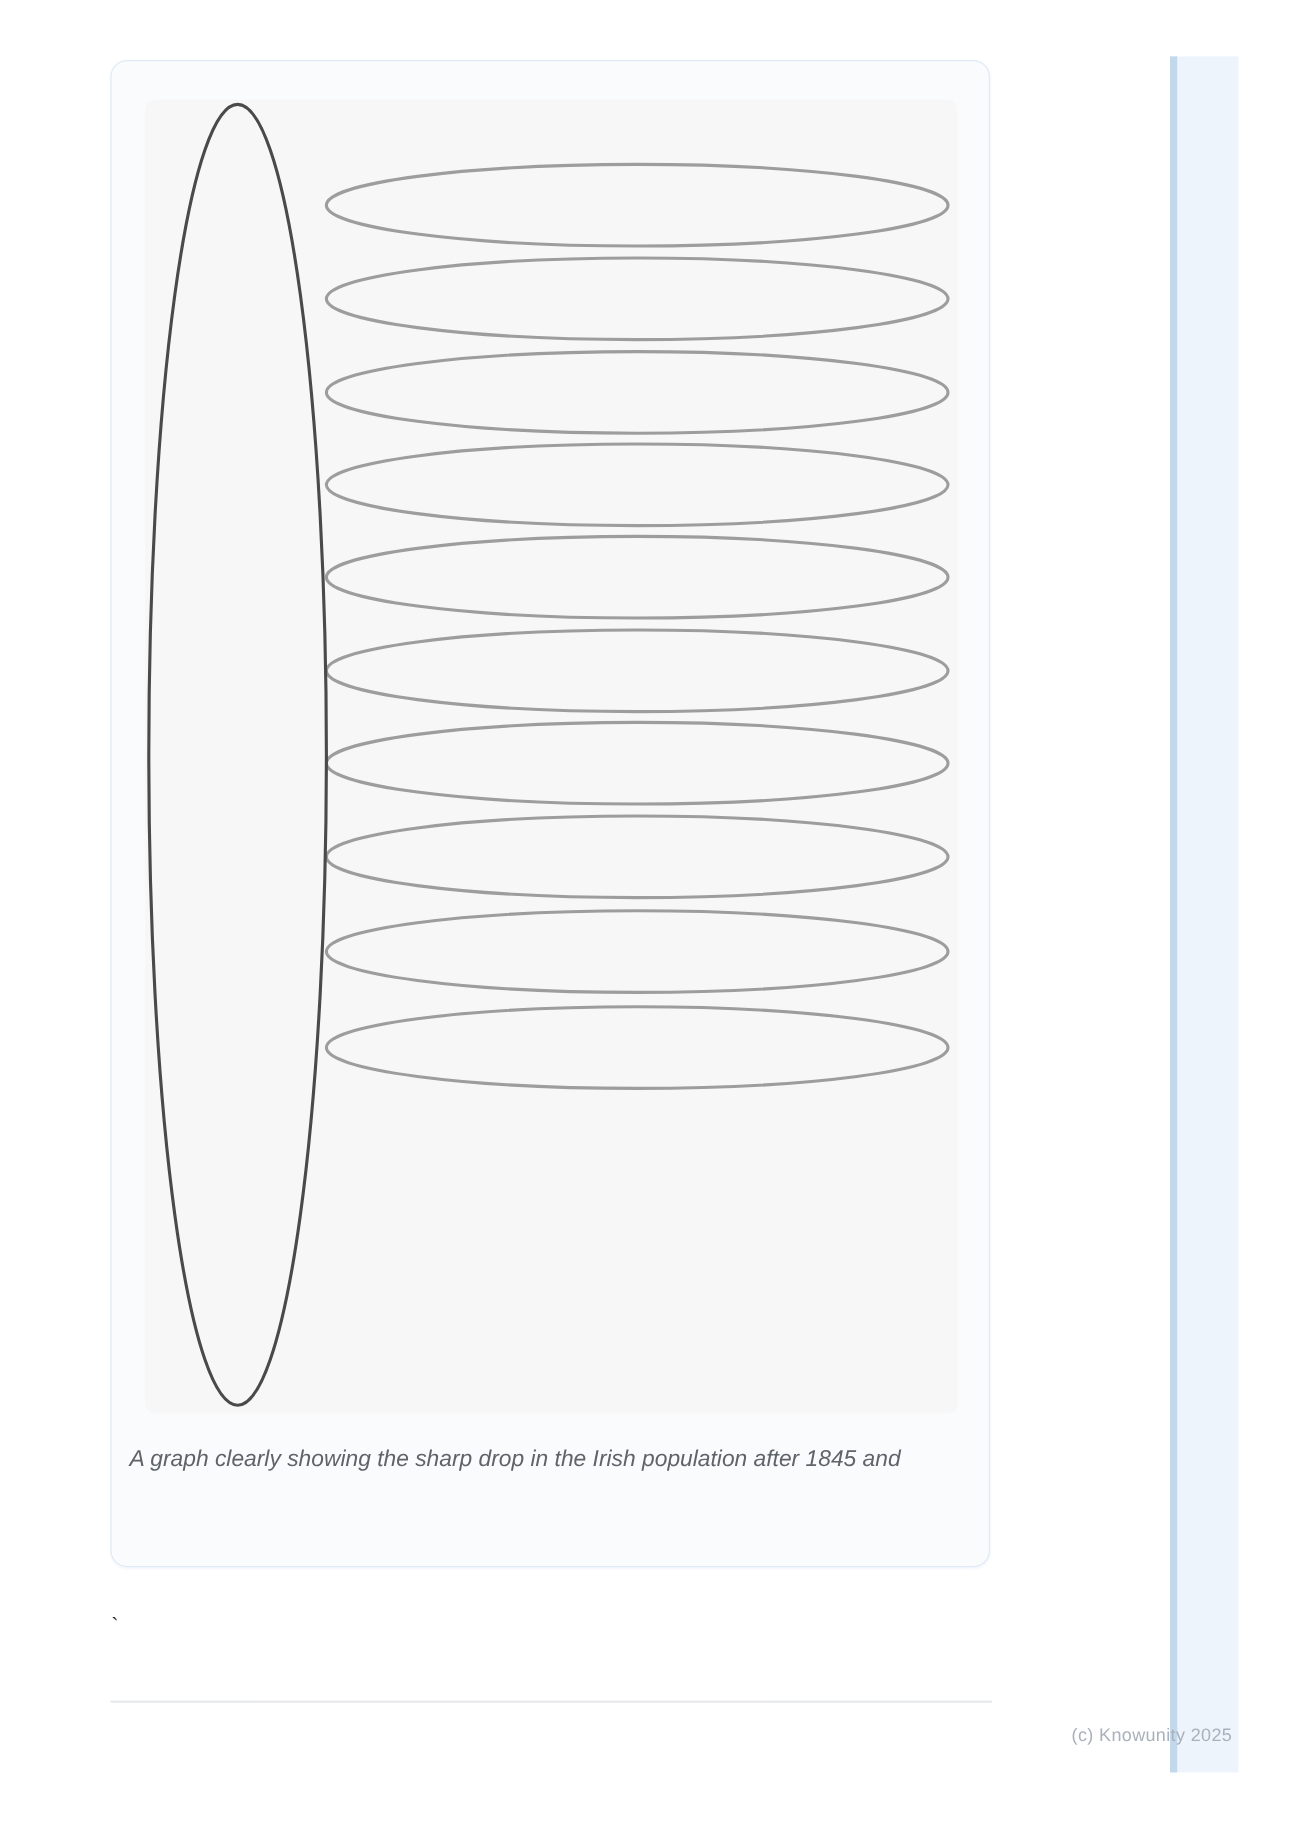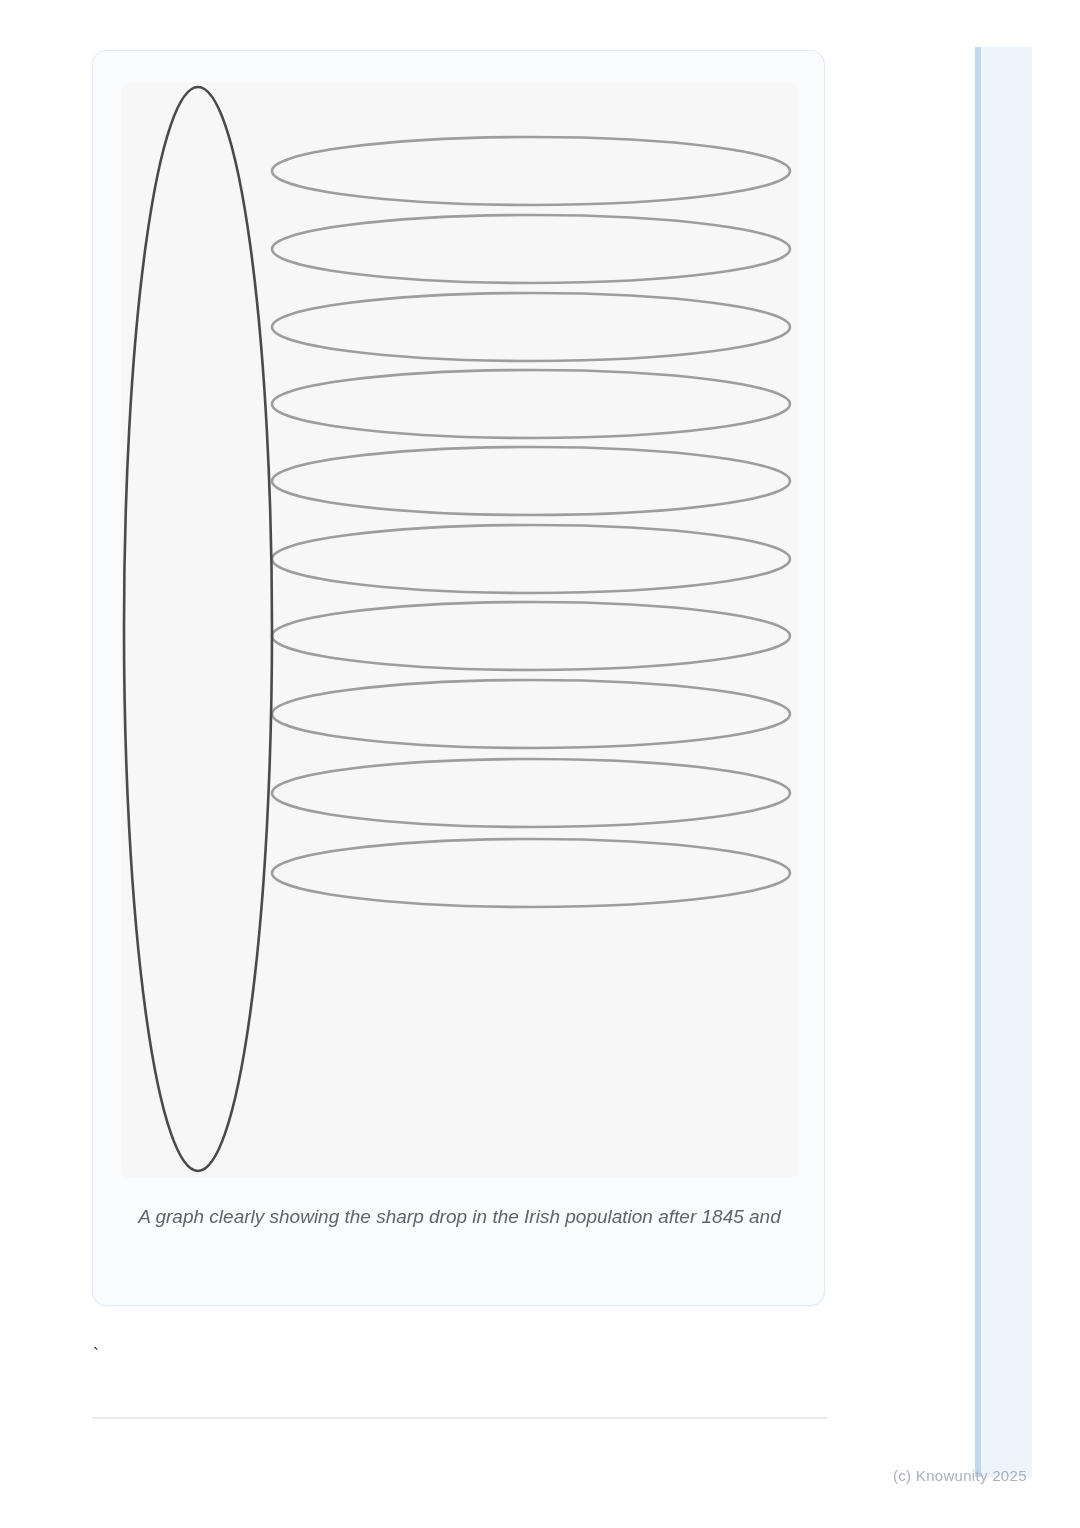--- a/index.html
+++ b/index.html
@@ -25,21 +25,21 @@
     width: 677px; height: 1095px;
     background: #f7f7f8;
     border-radius: 8px;
     overflow: hidden;
   }
   .figure-image svg { display: block; width: 100%; height: 100%; }
   .figure-caption {
     position: absolute;
     left: 15px; top: 1152px;
     width: 703px;
-    text-align: center;
+    text-align: left;
     font-style: italic;
     font-size: 19px;
     line-height: 28px;
     color: #5f6469;
   }
   .stray-text {
     position: absolute;
     left: 93px; top: 1345px;
     font-size: 18px;
     color: #2f3338;
@@ -66,21 +66,20 @@
   }
   .copyright {
     position: absolute;
     top: 1438px;
     left: 893px;
     font-size: 15px;
     letter-spacing: 0.3px;
     color: #a9b1bc;
     z-index: 5;
     white-space: nowrap;
-    margin-top: 29px;
   }
 </style>
 </head>
 <body>
 
 <div class="figure-card">
   <div class="figure-image">
     <svg viewBox="0 0 677 1095" xmlns="http://www.w3.org/2000/svg">
         <ellipse cx="410" cy="88" rx="259" ry="34" fill="none" stroke="#9d9d9d" stroke-width="2.6"></ellipse>
         <ellipse cx="410" cy="166" rx="259" ry="34" fill="none" stroke="#9d9d9d" stroke-width="2.6"></ellipse>

